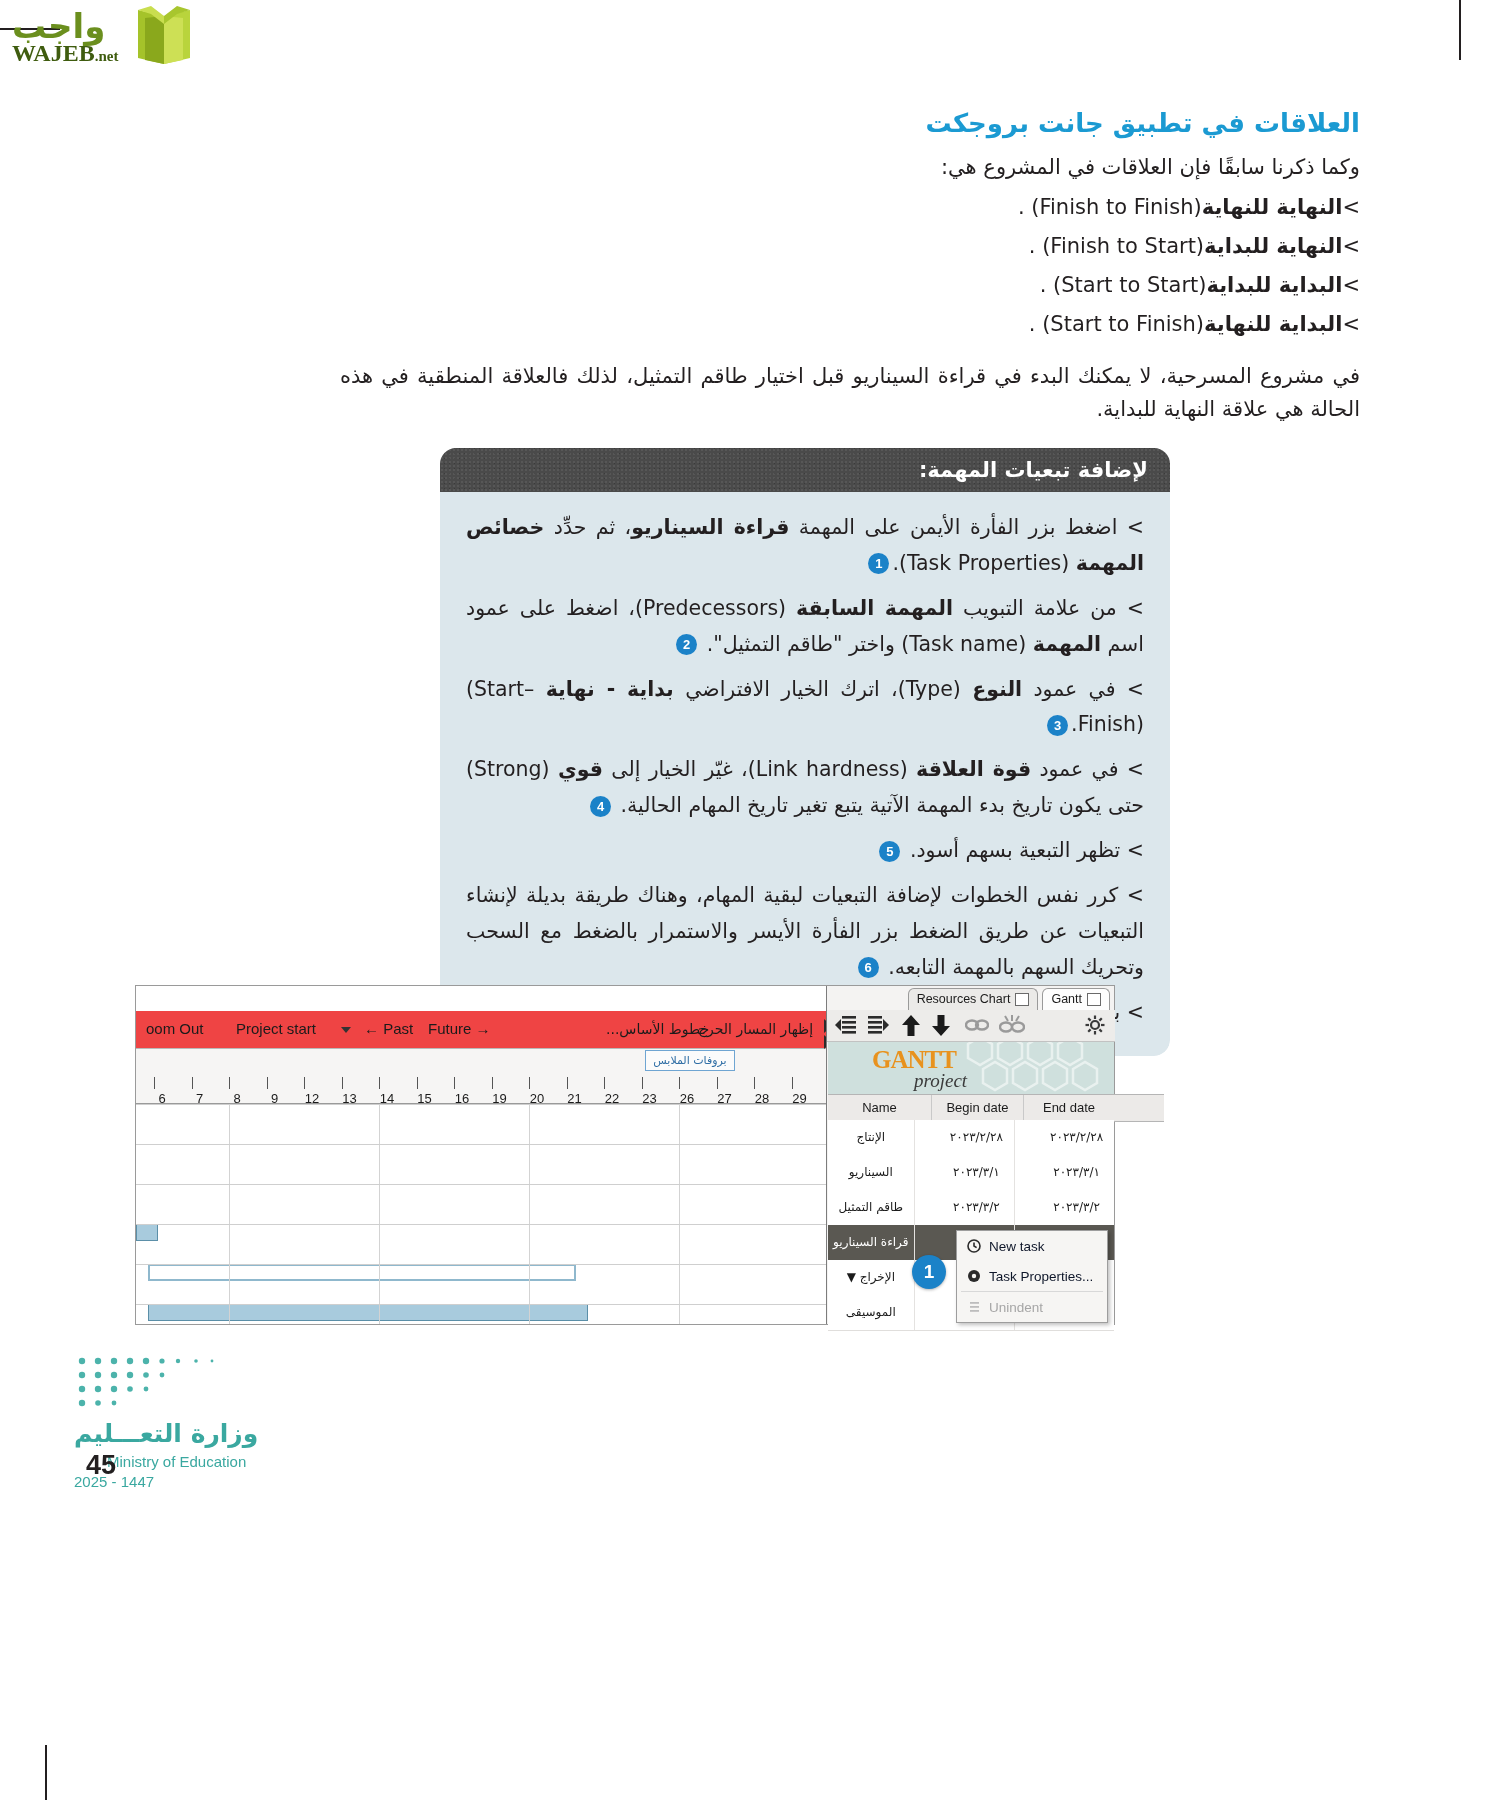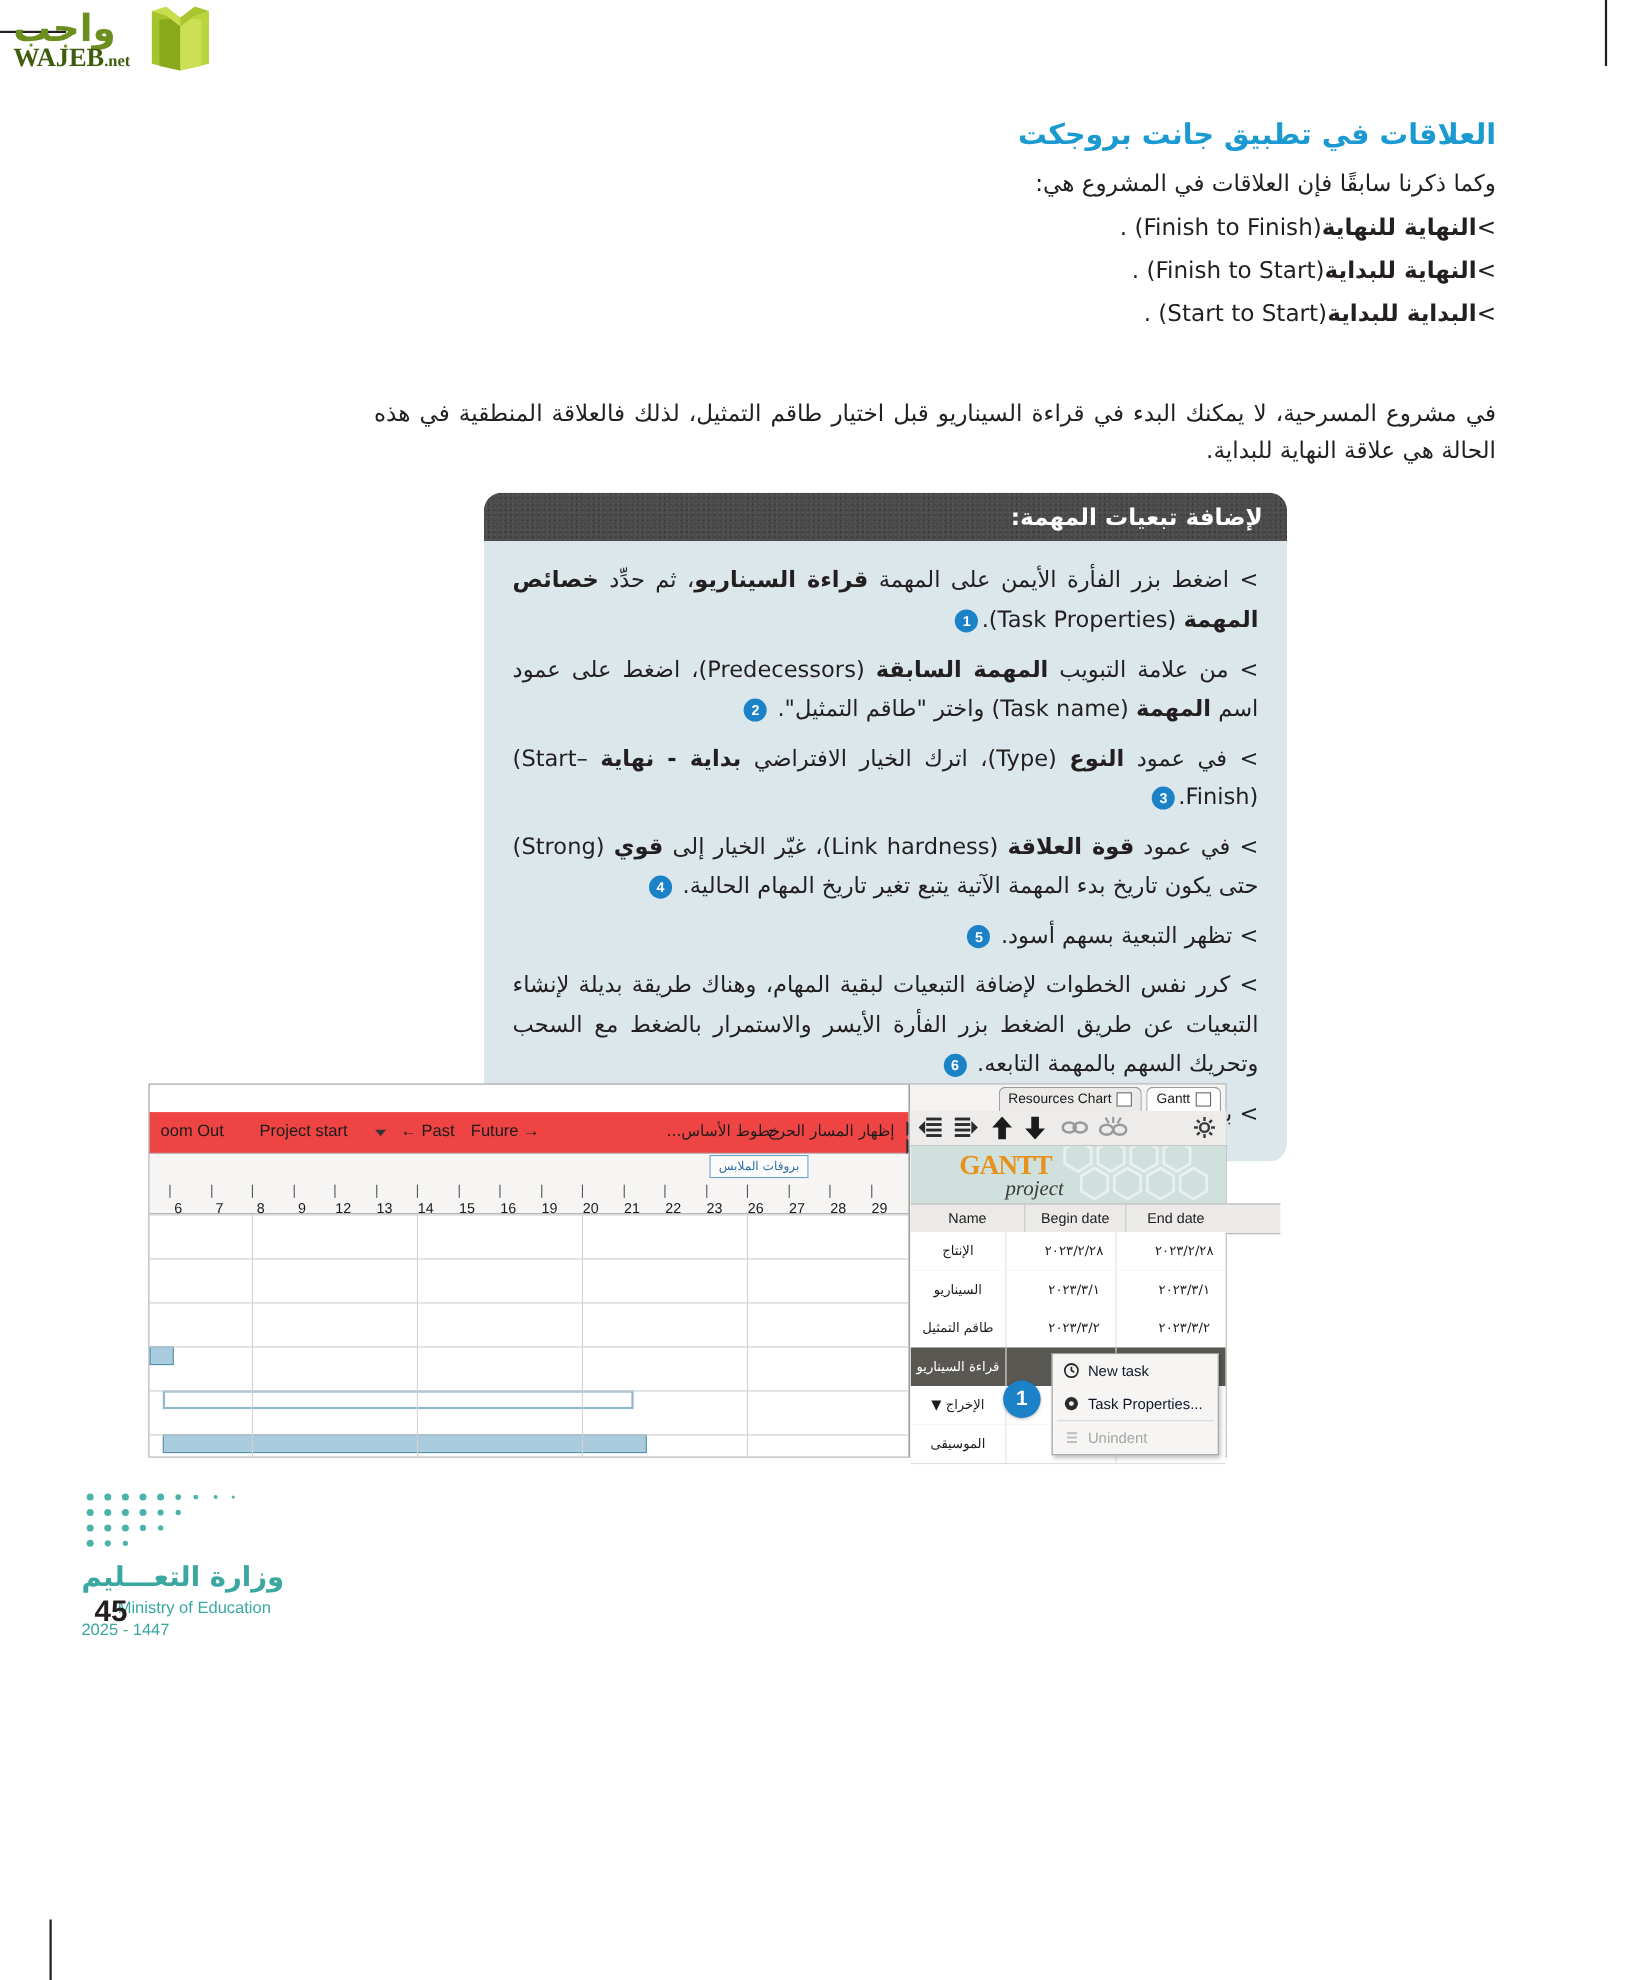--- a/index.html
+++ b/index.html
@@ -199,20 +199,21 @@
   </svg>
 </div>
 
 <div class="sec-title">العلاقات في تطبيق جانت بروجكت</div>
 <div class="intro">وكما ذكرنا سابقًا فإن العلاقات في المشروع هي:</div>
 
 <div class="rel-list" id="relations-list">
     <div class="rel-item"><span class="mark">&gt; </span><b>النهاية للنهاية</b><span class="lat"> (Finish to Finish)</span><span>.</span></div>
     <div class="rel-item"><span class="mark">&gt; </span><b>النهاية للبداية</b><span class="lat"> (Finish to Start)</span><span>.</span></div>
     <div class="rel-item"><span class="mark">&gt; </span><b>البداية للبداية</b><span class="lat"> (Start to Start)</span><span>.</span></div>
+    <div class="rel-item"><span class="mark">&gt; </span><b>البداية للنهاية</b><span class="lat"> (Start to Finish)</span><span>.</span></div>
   </div>
 
 <div class="para">في مشروع المسرحية، لا يمكنك البدء في قراءة السيناريو قبل اختيار طاقم التمثيل، لذلك فالعلاقة المنطقية في هذه الحالة هي علاقة النهاية للبداية.</div>
 
 <div class="card">
   <div class="card-head">
     <span>لإضافة تبعيات المهمة:</span>
   </div>
   <div class="card-body" id="card-steps">
       <div class="step"><span>&gt; </span><span>اضغط بزر الفأرة الأيمن على المهمة </span><b>قراءة السيناريو</b><span>، ثم حدِّد </span><b>خصائص المهمة</b><span> </span><span class="lat">(Task Properties)</span><span>.</span><span class="badge">1</span></div>

